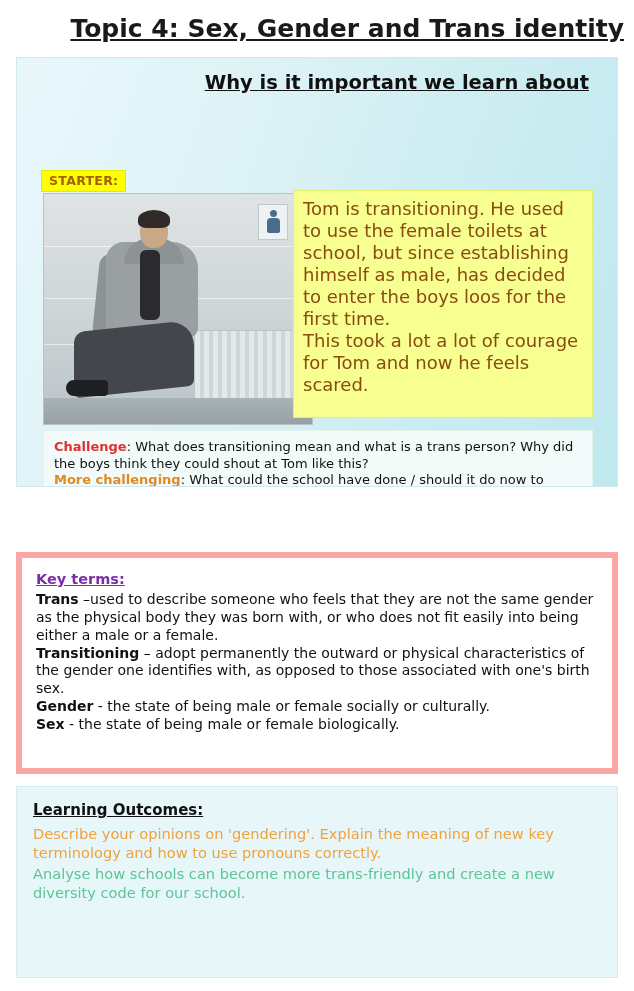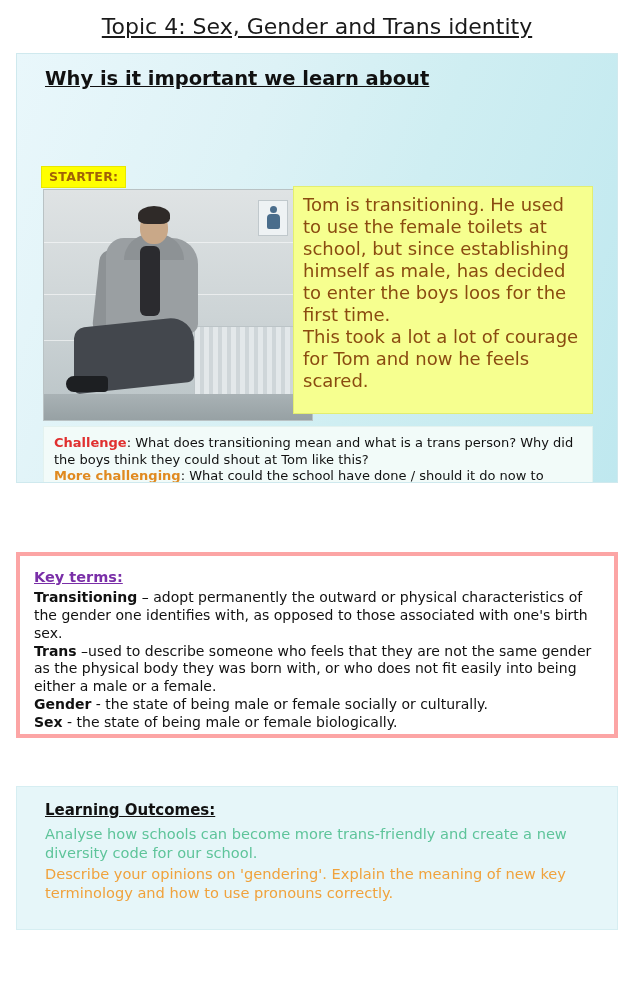--- a/index.html
+++ b/index.html
@@ -15,42 +15,42 @@
   }
   .page {
     position: relative;
     width: 634px;
     height: 991px;
     background: #ffffff;
   }
 
   
   .title {
-    text-align: center;
-    font-size: 22px;
-    font-weight: normal;
+    text-align: right;
+    font-size: 25px;
+    font-weight: bold;
     color: #1a1a1a;
     text-decoration: underline;
     padding: 14px 10px 10px 10px;
     letter-spacing: 0px;
     font-family: "DejaVu Sans", sans-serif;
   }
 
   
   .slide1 {
     position: relative;
     margin: 4px 16px 0 16px;
     height: 430px;
     background: linear-gradient(110deg, #e9f7fb 0%, #ddf2f6 35%, #cfeef2 60%, #bfe8ef 100%);
     border: 1px solid #cfe9ee;
     box-sizing: border-box;
     overflow: hidden;
   }
   .s1-headline {
-    text-align: left;
+    text-align: right;
     font-size: 19.5px;
     font-weight: bold;
     color: #111;
     line-height: 1.35;
     padding: 12px 28px 4px 28px;
   }
   .s1-headline span {
     text-decoration: underline;
   }
 
@@ -236,22 +236,22 @@
   }
   .challenge-box .lbl-red { color: #e03030; font-weight: bold; }
   .challenge-box .lbl-orange { color: #e08a20; font-weight: bold; }
 
   
   .slide2 {
     position: absolute;
     left: 16px;
     right: 16px;
     top: 552px;
-    height: 186px;
-    border: 4px solid #fca5a5;
+    height: 222px;
+    border: 6px solid #fca5a5;
     background: #ffffff;
     box-sizing: border-box;
     padding: 12px 14px;
     font-size: 14px;
     line-height: 1.27;
     color: #111;
   }
   .keyterms-title {
     color: #7a2fa8;
     font-weight: bold;
@@ -260,25 +260,25 @@
     margin-bottom: 3px;
   }
   .term { font-weight: bold; }
 
   
   .slide3 {
     position: absolute;
     left: 16px;
     right: 16px;
     top: 786px;
-    height: 144px;
+    height: 192px;
     background: #e6f6f9;
     border: 1px solid #d6eef2;
     box-sizing: border-box;
-    padding: 14px 28px;
+    padding: 14px 16px;
   }
   .lo-title {
     font-weight: bold;
     font-size: 15px;
     text-decoration: underline;
     color: #111;
     margin-bottom: 6px;
   }
   .lo-line {
     font-size: 14.6px;
@@ -338,32 +338,32 @@
       <div>
         <span class="lbl-orange">More challenging</span><span>: What could the school have done / should it do now to support Tom? What would you do as his friend?</span>
       </div>
 
     </div>
   </div>
 
   <div class="slide2">
     <div class="keyterms-title">Key terms:</div>
     <div>
+      <span class="term">Trans</span><span> –used to describe someone who feels that they are not the same gender as the physical body they was born with, or who does not fit easily into being either a male or a female.</span>
+    </div>
+    <div>
       <span class="term">Transitioning</span><span> – adopt permanently the outward or physical characteristics of the gender one identifies with, as opposed to those associated with one's birth sex.</span>
-    </div>
-    <div>
-      <span class="term">Trans</span><span> –used to describe someone who feels that they are not the same gender as the physical body they was born with, or who does not fit easily into being either a male or a female.</span>
     </div>
     <div>
       <span class="term">Gender</span><span> - the state of being male or female socially or culturally.</span>
     </div>
     <div>
       <span class="term">Sex</span><span> - the state of being male or female biologically.</span>
     </div>
   </div>
 
   <div class="slide3">
     <div class="lo-title">Learning Outcomes:</div>
+    <div class="lo-line lo-orange">Describe your opinions on 'gendering'. Explain the meaning of new key terminology and how to use pronouns correctly.</div>
     <div class="lo-line lo-green">Analyse how schools can become more trans-friendly and create a new diversity code for our school.</div>
-    <div class="lo-line lo-orange">Describe your opinions on 'gendering'. Explain the meaning of new key terminology and how to use pronouns correctly.</div>
   </div>
 
 </div>
 
 </body></html>

